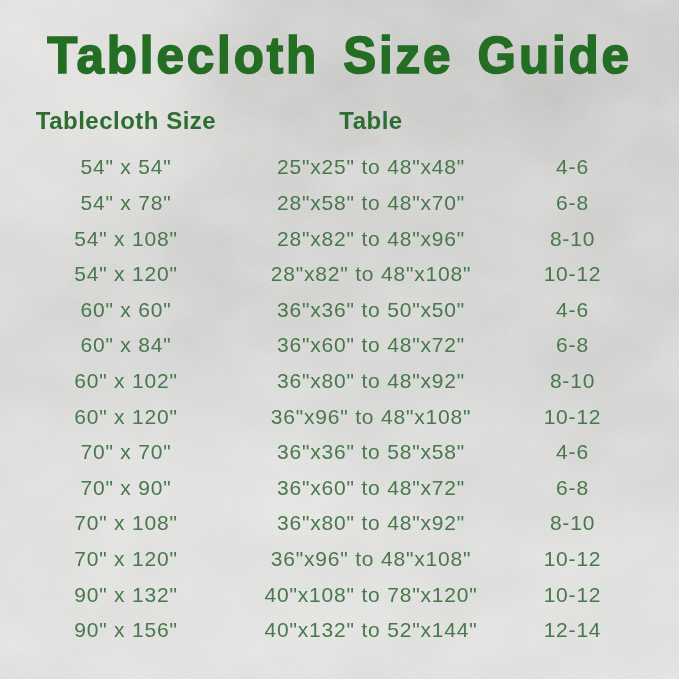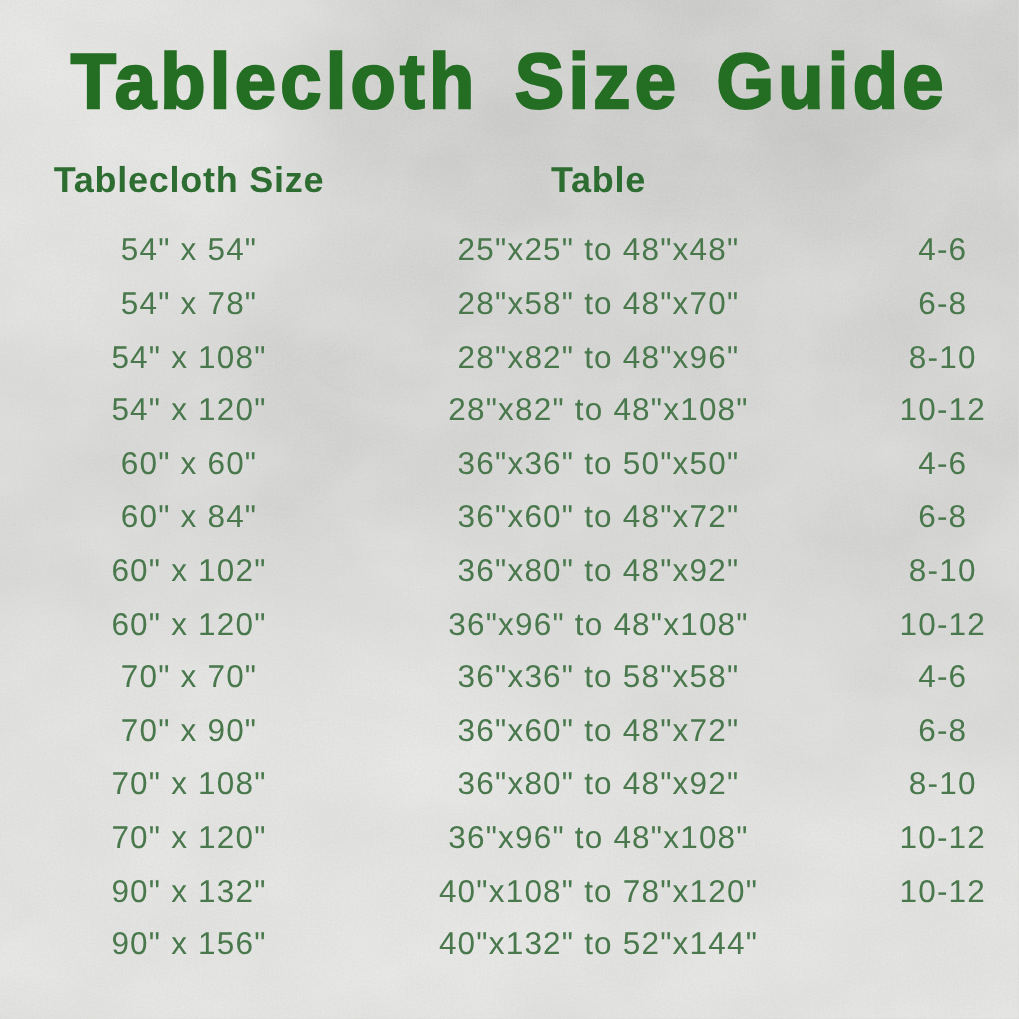--- a/index.html
+++ b/index.html
@@ -37,21 +37,20 @@
     -webkit-text-stroke: 1.6px #246e24;
     transform: scaleX(0.95);
     transform-origin: 50% 50%;
     white-space: nowrap;
   }
   .grid {
     display: grid;
     grid-template-columns: 252px 238px 165px;
     width: 679px;
     box-sizing: border-box;
-    gap: 28px;
   }
   .grid > div {
     text-align: center;
     white-space: nowrap;
   }
   .header {
     margin-top: 24px;
     font-size: 24px;
     line-height: 1.2;
     font-weight: bold;
@@ -173,15 +172,16 @@
         <div>10-12</div>
       </div>
       <div class="grid row">
         <div>90" x 132"</div>
         <div>40"x108" to 78"x120"</div>
         <div>10-12</div>
       </div>
       <div class="grid row">
         <div>90" x 156"</div>
         <div>40"x132" to 52"x144"</div>
+        <div>12-14</div>
       </div>
     </div>
 </div>
 
 </body></html>

